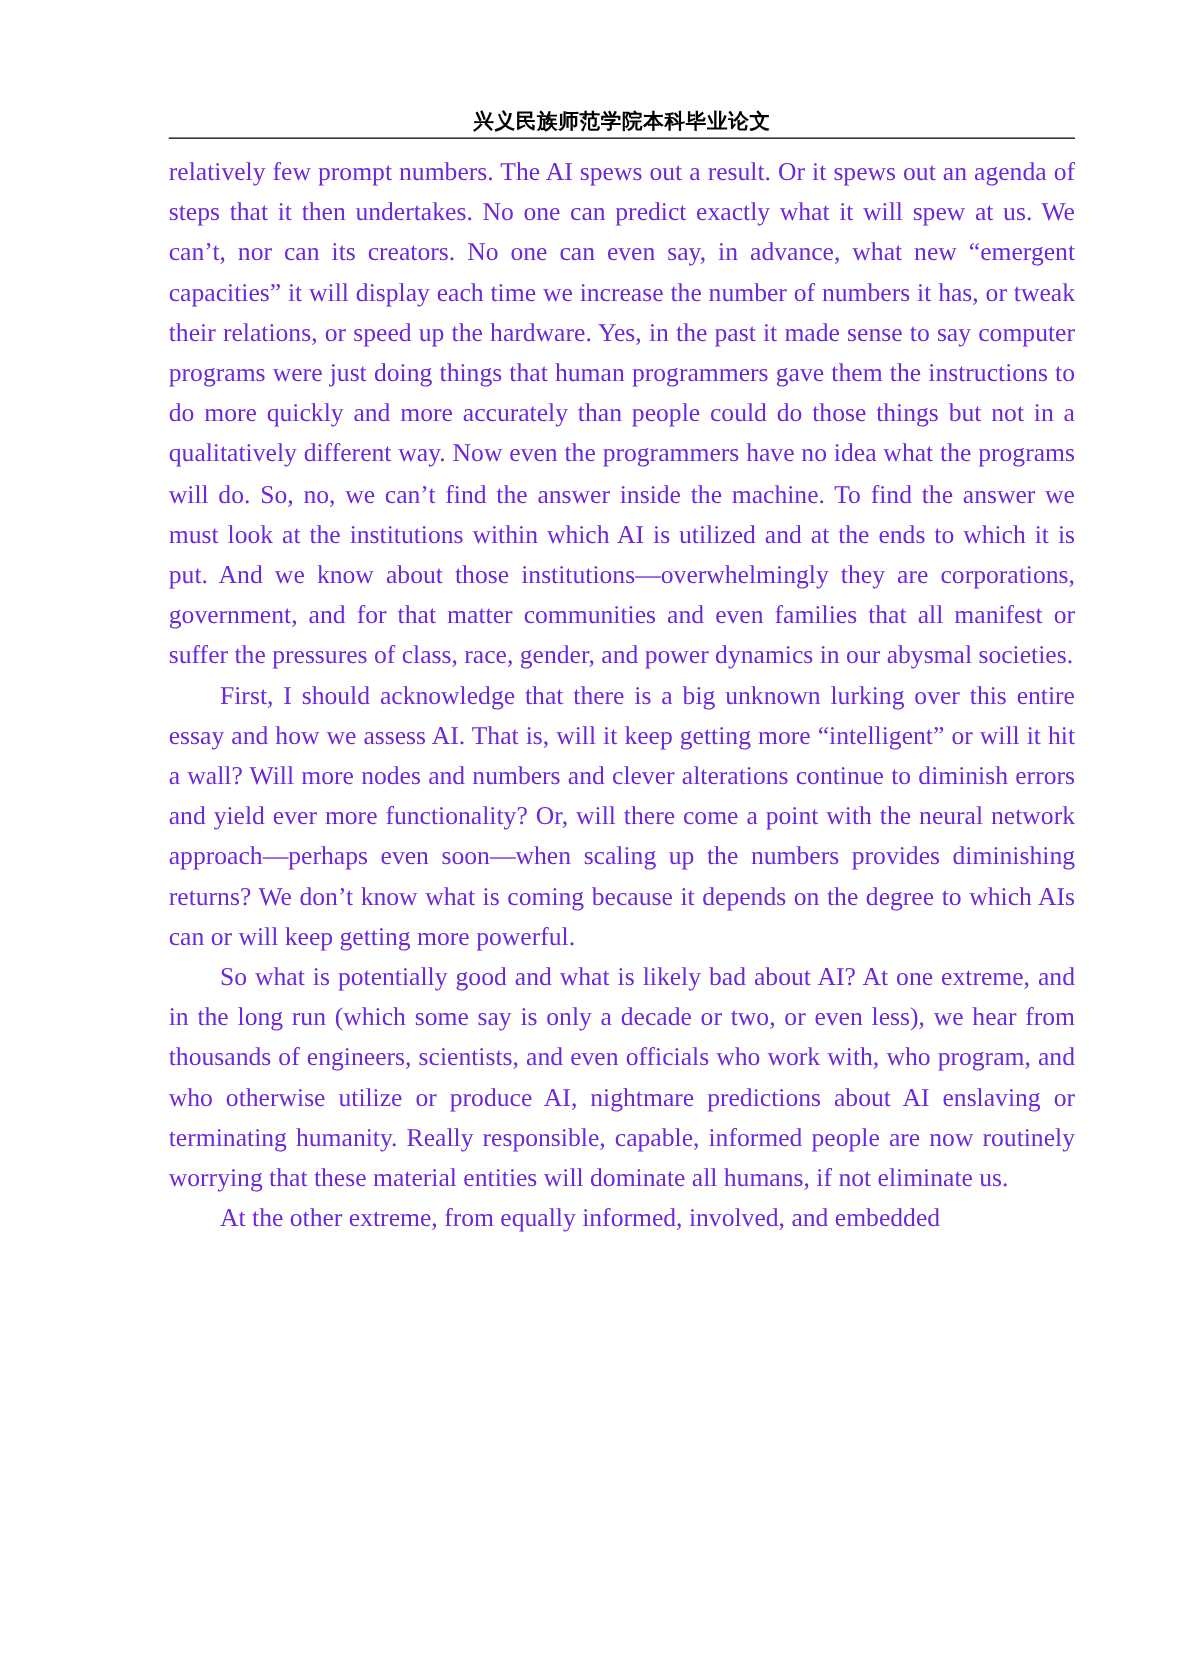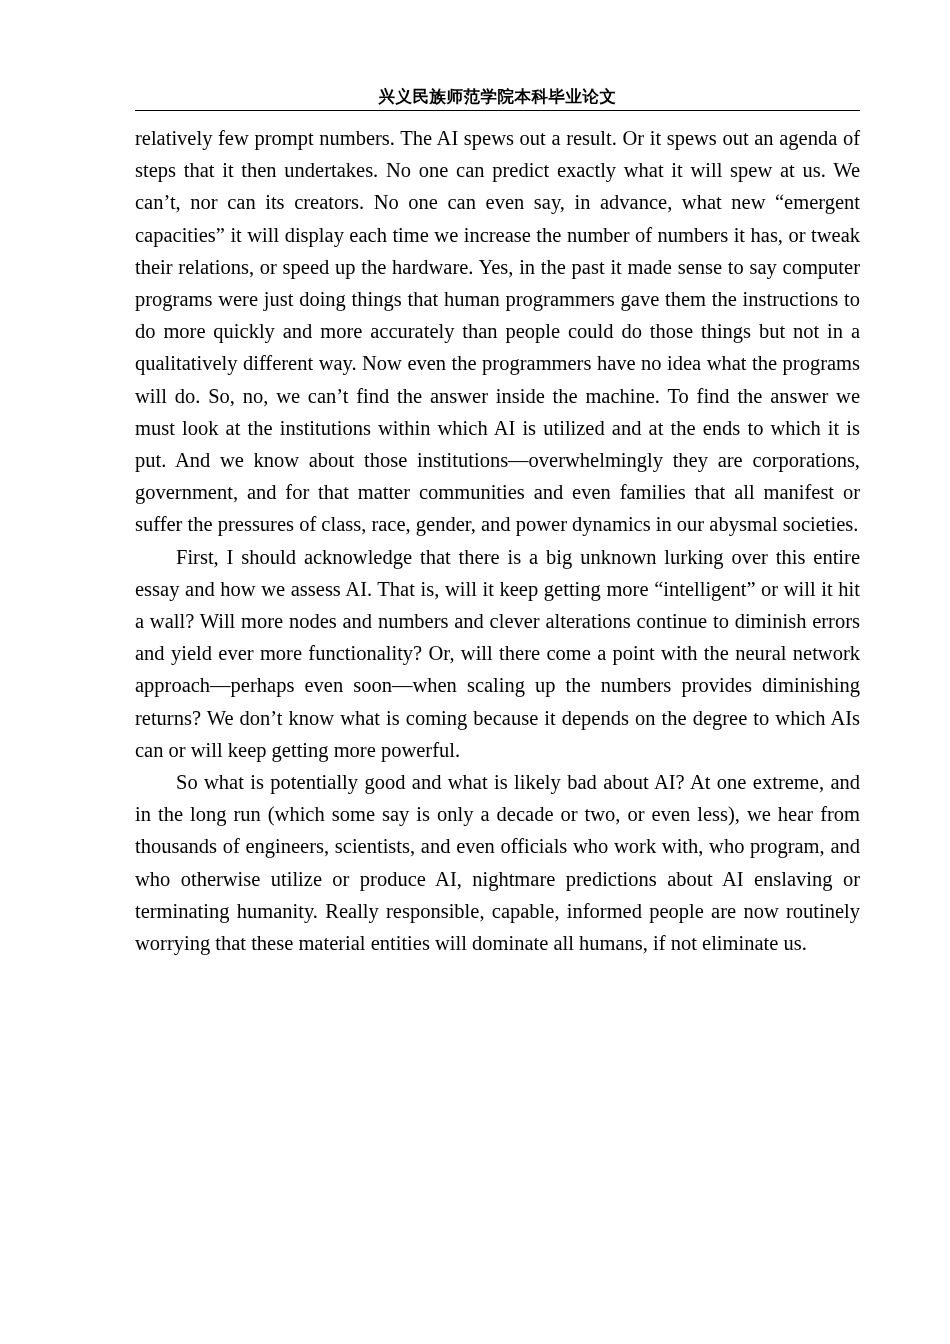--- a/index.html
+++ b/index.html
@@ -51,21 +51,21 @@
     width: 725px;
   }
   .para {
     margin: 0;
     font-size: 20.5px;
     line-height: 32.2px;
     text-align: justify;
     text-justify: inter-word;
     text-align-last: left;
     hyphens: none;
-    color: #000000;
+    color: #6d28d9;
   }
   .para.indent {
     text-indent: 2em;
   }
   
   .page-number {
     position: absolute;
     left: 0;
     top: 1232px;
     width: 777px;
@@ -82,17 +82,18 @@
 
   <div class="header-block">
     <div class="header-title">兴义民族师范学院本科毕业论文</div>
     <hr class="header-rule">
   </div>
 
   <div class="body-column">
     <p class="para">relatively few prompt numbers. The AI spews out a result. Or it spews out an agenda of steps that it then undertakes. No one can predict exactly what it will spew at us. We can’t, nor can its creators. No one can even say, in advance, what new “emergent capacities” it will display each time we increase the number of numbers it has, or tweak their relations, or speed up the hardware. Yes, in the past it made sense to say computer programs were just doing things that human programmers gave them the instructions to do more quickly and more accurately than people could do those things but not in a qualitatively different way. Now even the programmers have no idea what the programs will do. So, no, we can’t find the answer inside the machine. To find the answer we must look at the institutions within which AI is utilized and at the ends to which it is put. And we know about those institutions—overwhelmingly they are corporations, government, and for that matter communities and even families that all manifest or suffer the pressures of class, race, gender, and power dynamics in our abysmal societies.</p>
     <p class="para indent">First, I should acknowledge that there is a big unknown lurking over this entire essay and how we assess AI. That is, will it keep getting more “intelligent” or will it hit a wall? Will more nodes and numbers and clever alterations continue to diminish errors and yield ever more functionality? Or, will there come a point with the neural network approach—perhaps even soon—when scaling up the numbers provides diminishing returns? We don’t know what is coming because it depends on the degree to which AIs can or will keep getting more powerful.</p>
     <p class="para indent">So what is potentially good and what is likely bad about AI? At one extreme, and in the long run (which some say is only a decade or two, or even less), we hear from thousands of engineers, scientists, and even officials who work with, who program, and who otherwise utilize or produce AI, nightmare predictions about AI enslaving or terminating humanity. Really responsible, capable, informed people are now routinely worrying that these material entities will dominate all humans, if not eliminate us.</p>
+    <p class="para indent">At the other extreme, from equally informed, involved, and embedded</p>
   </div>
 
   <div class="page-number">5</div>
 
 </div>
 
 </body></html>

